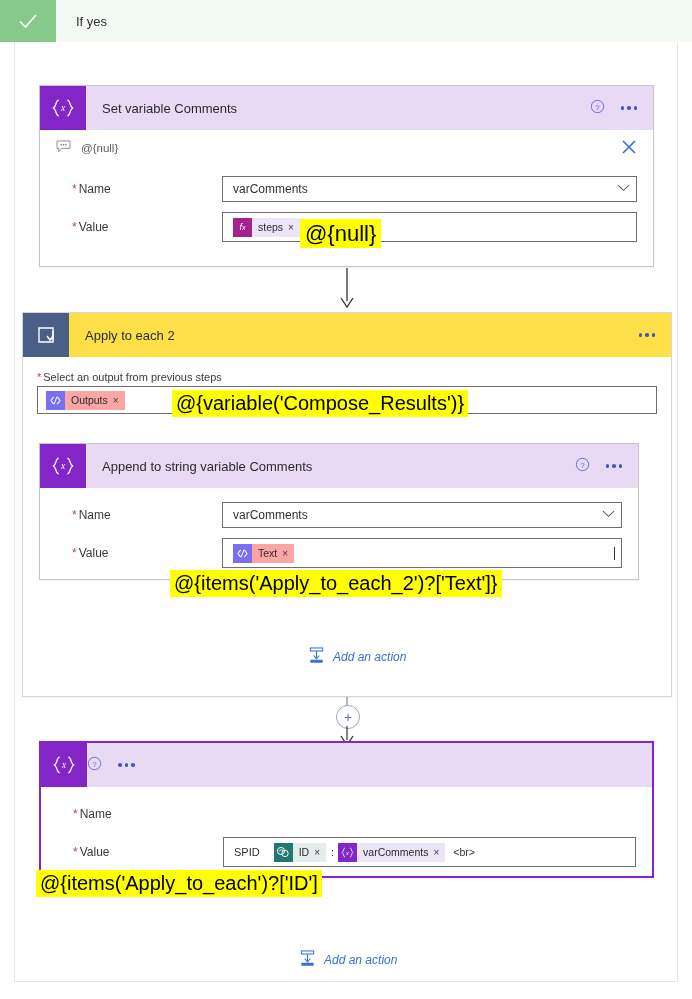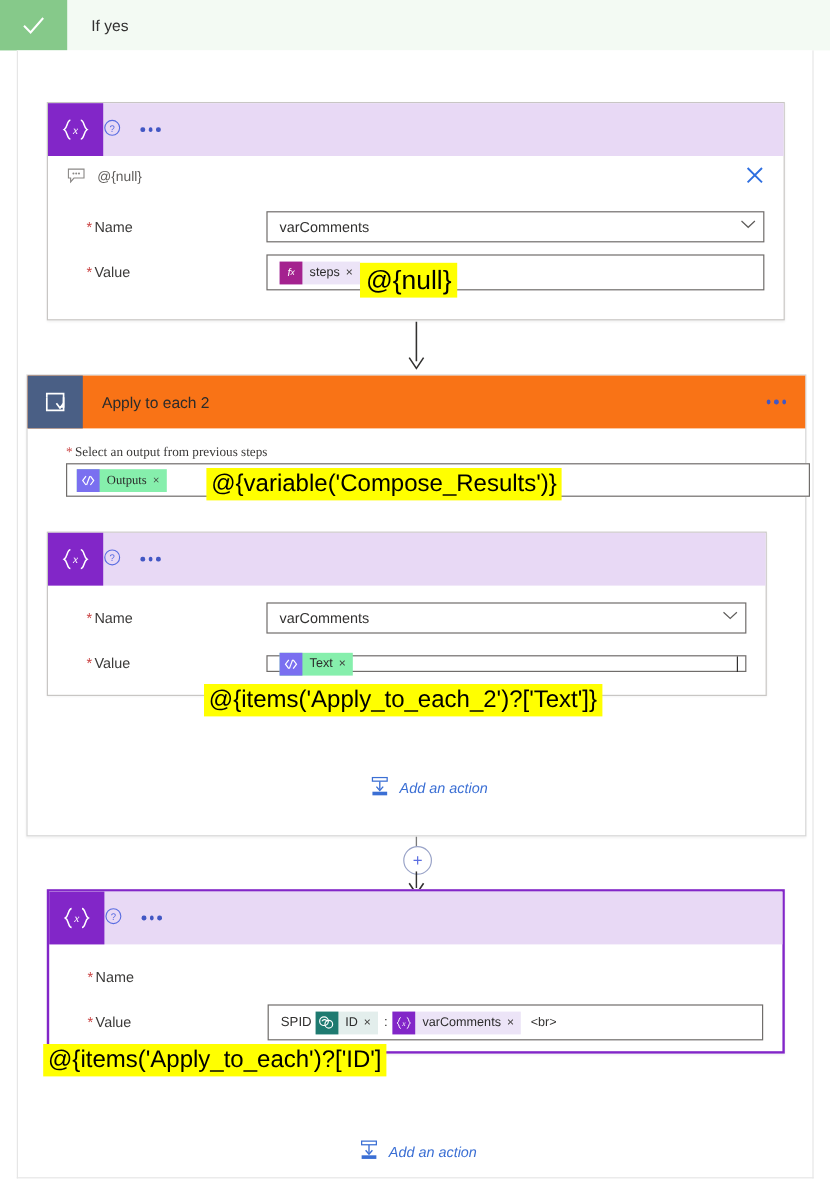--- a/index.html
+++ b/index.html
@@ -48,21 +48,21 @@
   }
   .card.selected{
     border:2px solid #8226c8;
   }
   .card-head{
     display:flex;align-items:center;
     height:44px;
     background:#e8d9f5;
   }
   .card-head.loop{
-    background:#f97316;
+    background:#fde047;
   }
   .head-icon{
     width:46px;height:44px;flex:0 0 46px;
     background:#8226c8;
     display:flex;align-items:center;justify-content:center;
     color:#ffffff;
   }
   .head-icon.loop{
     background:#4a5f85;
   }
@@ -130,26 +130,26 @@
     display:flex;align-items:center;justify-content:center;
     color:#fff;font-size:9px;font-style:italic;
   }
   .chip-ico.fx{background:#a4228f;}
   .chip-ico.outputs{background:#7a6ff0;}
   .chip-ico.varx{background:#8226c8;font-style:normal;}
   .chip-ico.sp{background:#1e7a70;}
   .chip-txt{padding:0 5px 0 6px;}
   .chip-x{padding-right:6px;color:#3b3a39;font-size:10px;}
   .chip.light{background:#e3eeec;}
-  .chip.indigo{background:#86efac;}
+  .chip.indigo{background:#fca5a5;}
   .caret-cursor{
     display:inline-block;width:1px;height:13px;background:#323130;
     margin-left:4px;vertical-align:middle;
   }
-  .plain-token{font-size:11px;color:#323130;margin-right:3px;text-align:right;}
+  .plain-token{font-size:11px;color:#323130;margin-right:14px;text-align:right;}
   .sep-token{font-size:11px;color:#323130;margin:0 4px 0 1px;}
   .br-token{font-size:10.5px;color:#323130;margin-left:4px;}
 
   
   .hl{
     position:absolute;
     background:#ffff00;
     color:#000000;
     font-family:"Liberation Sans", sans-serif;
     white-space:nowrap;
@@ -196,20 +196,21 @@
 
 <div class="card" style="left:39px;top:85px;width:615px;height:182px;">
   <div class="card-head">
     <div class="head-icon">
       <svg width="26" height="20" viewBox="0 0 30 22" aria-hidden="true">
         <path d="M10 2 C6.5 2 7.5 9 4 11 C7.5 13 6.5 20 10 20" fill="none" stroke="#fff" stroke-width="1.5"></path>
         <path d="M20 2 C23.5 2 22.5 9 26 11 C22.5 13 23.5 20 20 20" fill="none" stroke="#fff" stroke-width="1.5"></path>
         <text x="15" y="15" font-size="11" font-style="italic" fill="#fff" text-anchor="middle" font-family="Liberation Serif, serif">x</text>
       </svg>
     </div>
+    <div class="head-title">Set variable Comments</div>
     <div class="head-actions">
       <span class="help-icon">
         <svg width="15" height="15" viewBox="0 0 16 16" aria-hidden="true">
           <circle cx="8" cy="8" r="6.6" fill="none" stroke="#5b6ee1" stroke-width="1"></circle>
           <text x="8" y="11.4" font-size="8.5" fill="#5b6ee1" text-anchor="middle" font-family="Liberation Sans, sans-serif">?</text>
         </svg>
       </span>
       <span class="ellipsis">
           <i></i>
           <i></i>
@@ -282,21 +283,21 @@
     <div class="head-title">Apply to each 2</div>
     <div class="head-actions">
       <span class="ellipsis">
           <i></i>
           <i></i>
           <i></i>
         </span>
     </div>
   </div>
 
-  <div style="position:absolute;left:32px;top:58px;width:620px;font-family:Liberation Serif, serif;">
+  <div style="position:absolute;left:14px;top:58px;width:620px;">
     <div class="loop-field-label">
       <span class="req">*</span><span>Select an output from previous steps</span>
     </div>
     <div class="loop-input" style="margin-top:3px;width:620px;">
       <span class="chip indigo">
         <span class="chip-ico outputs">
           <svg width="13" height="11" viewBox="0 0 14 12">
               <path d="M5 2 L2 6 L5 10 M9 2 L12 6 L9 10" fill="none" stroke="#fff" stroke-width="1.1"></path>
               <path d="M8.5 2 L5.5 10" stroke="#fff" stroke-width="1.1"></path>
             </svg>
@@ -309,20 +310,21 @@
 
   <div class="card" style="left:16px;top:130px;width:600px;height:137px;">
     <div class="card-head">
       <div class="head-icon">
         <svg width="26" height="20" viewBox="0 0 30 22" aria-hidden="true">
           <path d="M10 2 C6.5 2 7.5 9 4 11 C7.5 13 6.5 20 10 20" fill="none" stroke="#fff" stroke-width="1.5"></path>
           <path d="M20 2 C23.5 2 22.5 9 26 11 C22.5 13 23.5 20 20 20" fill="none" stroke="#fff" stroke-width="1.5"></path>
           <text x="15" y="15" font-size="11" font-style="italic" fill="#fff" text-anchor="middle" font-family="Liberation Serif, serif">x</text>
         </svg>
       </div>
+      <div class="head-title">Append to string variable Comments</div>
       <div class="head-actions">
         <span class="help-icon">
           <svg width="15" height="15" viewBox="0 0 16 16" aria-hidden="true">
             <circle cx="8" cy="8" r="6.6" fill="none" stroke="#5b6ee1" stroke-width="1"></circle>
             <text x="8" y="11.4" font-size="8.5" fill="#5b6ee1" text-anchor="middle" font-family="Liberation Sans, sans-serif">?</text>
           </svg>
         </span>
         <span class="ellipsis">
             <i></i>
             <i></i>
@@ -342,21 +344,21 @@
               <path d="M1 1 L7 6.6 L13 1" fill="none" stroke="#605e5c" stroke-width="1.1"></path>
             </svg>
         </span>
       </div>
     </div>
 
     <div class="field-row" style="height:40px;">
       <div class="field-label">
         <span class="req">*</span><span>Value</span>
       </div>
-      <div class="field-ctrl" style="height:14px;justify-content:space-between;">
+      <div class="field-ctrl" style="height:30px;justify-content:space-between;">
         <span class="chip indigo">
           <span class="chip-ico outputs">
             <svg width="13" height="11" viewBox="0 0 14 12">
                 <path d="M5 2 L2 6 L5 10 M9 2 L12 6 L9 10" fill="none" stroke="#fff" stroke-width="1.1"></path>
                 <path d="M8.5 2 L5.5 10" stroke="#fff" stroke-width="1.1"></path>
               </svg>
           </span>
           <span class="chip-txt">Text</span>
           <span class="chip-x">×</span>
         </span>

